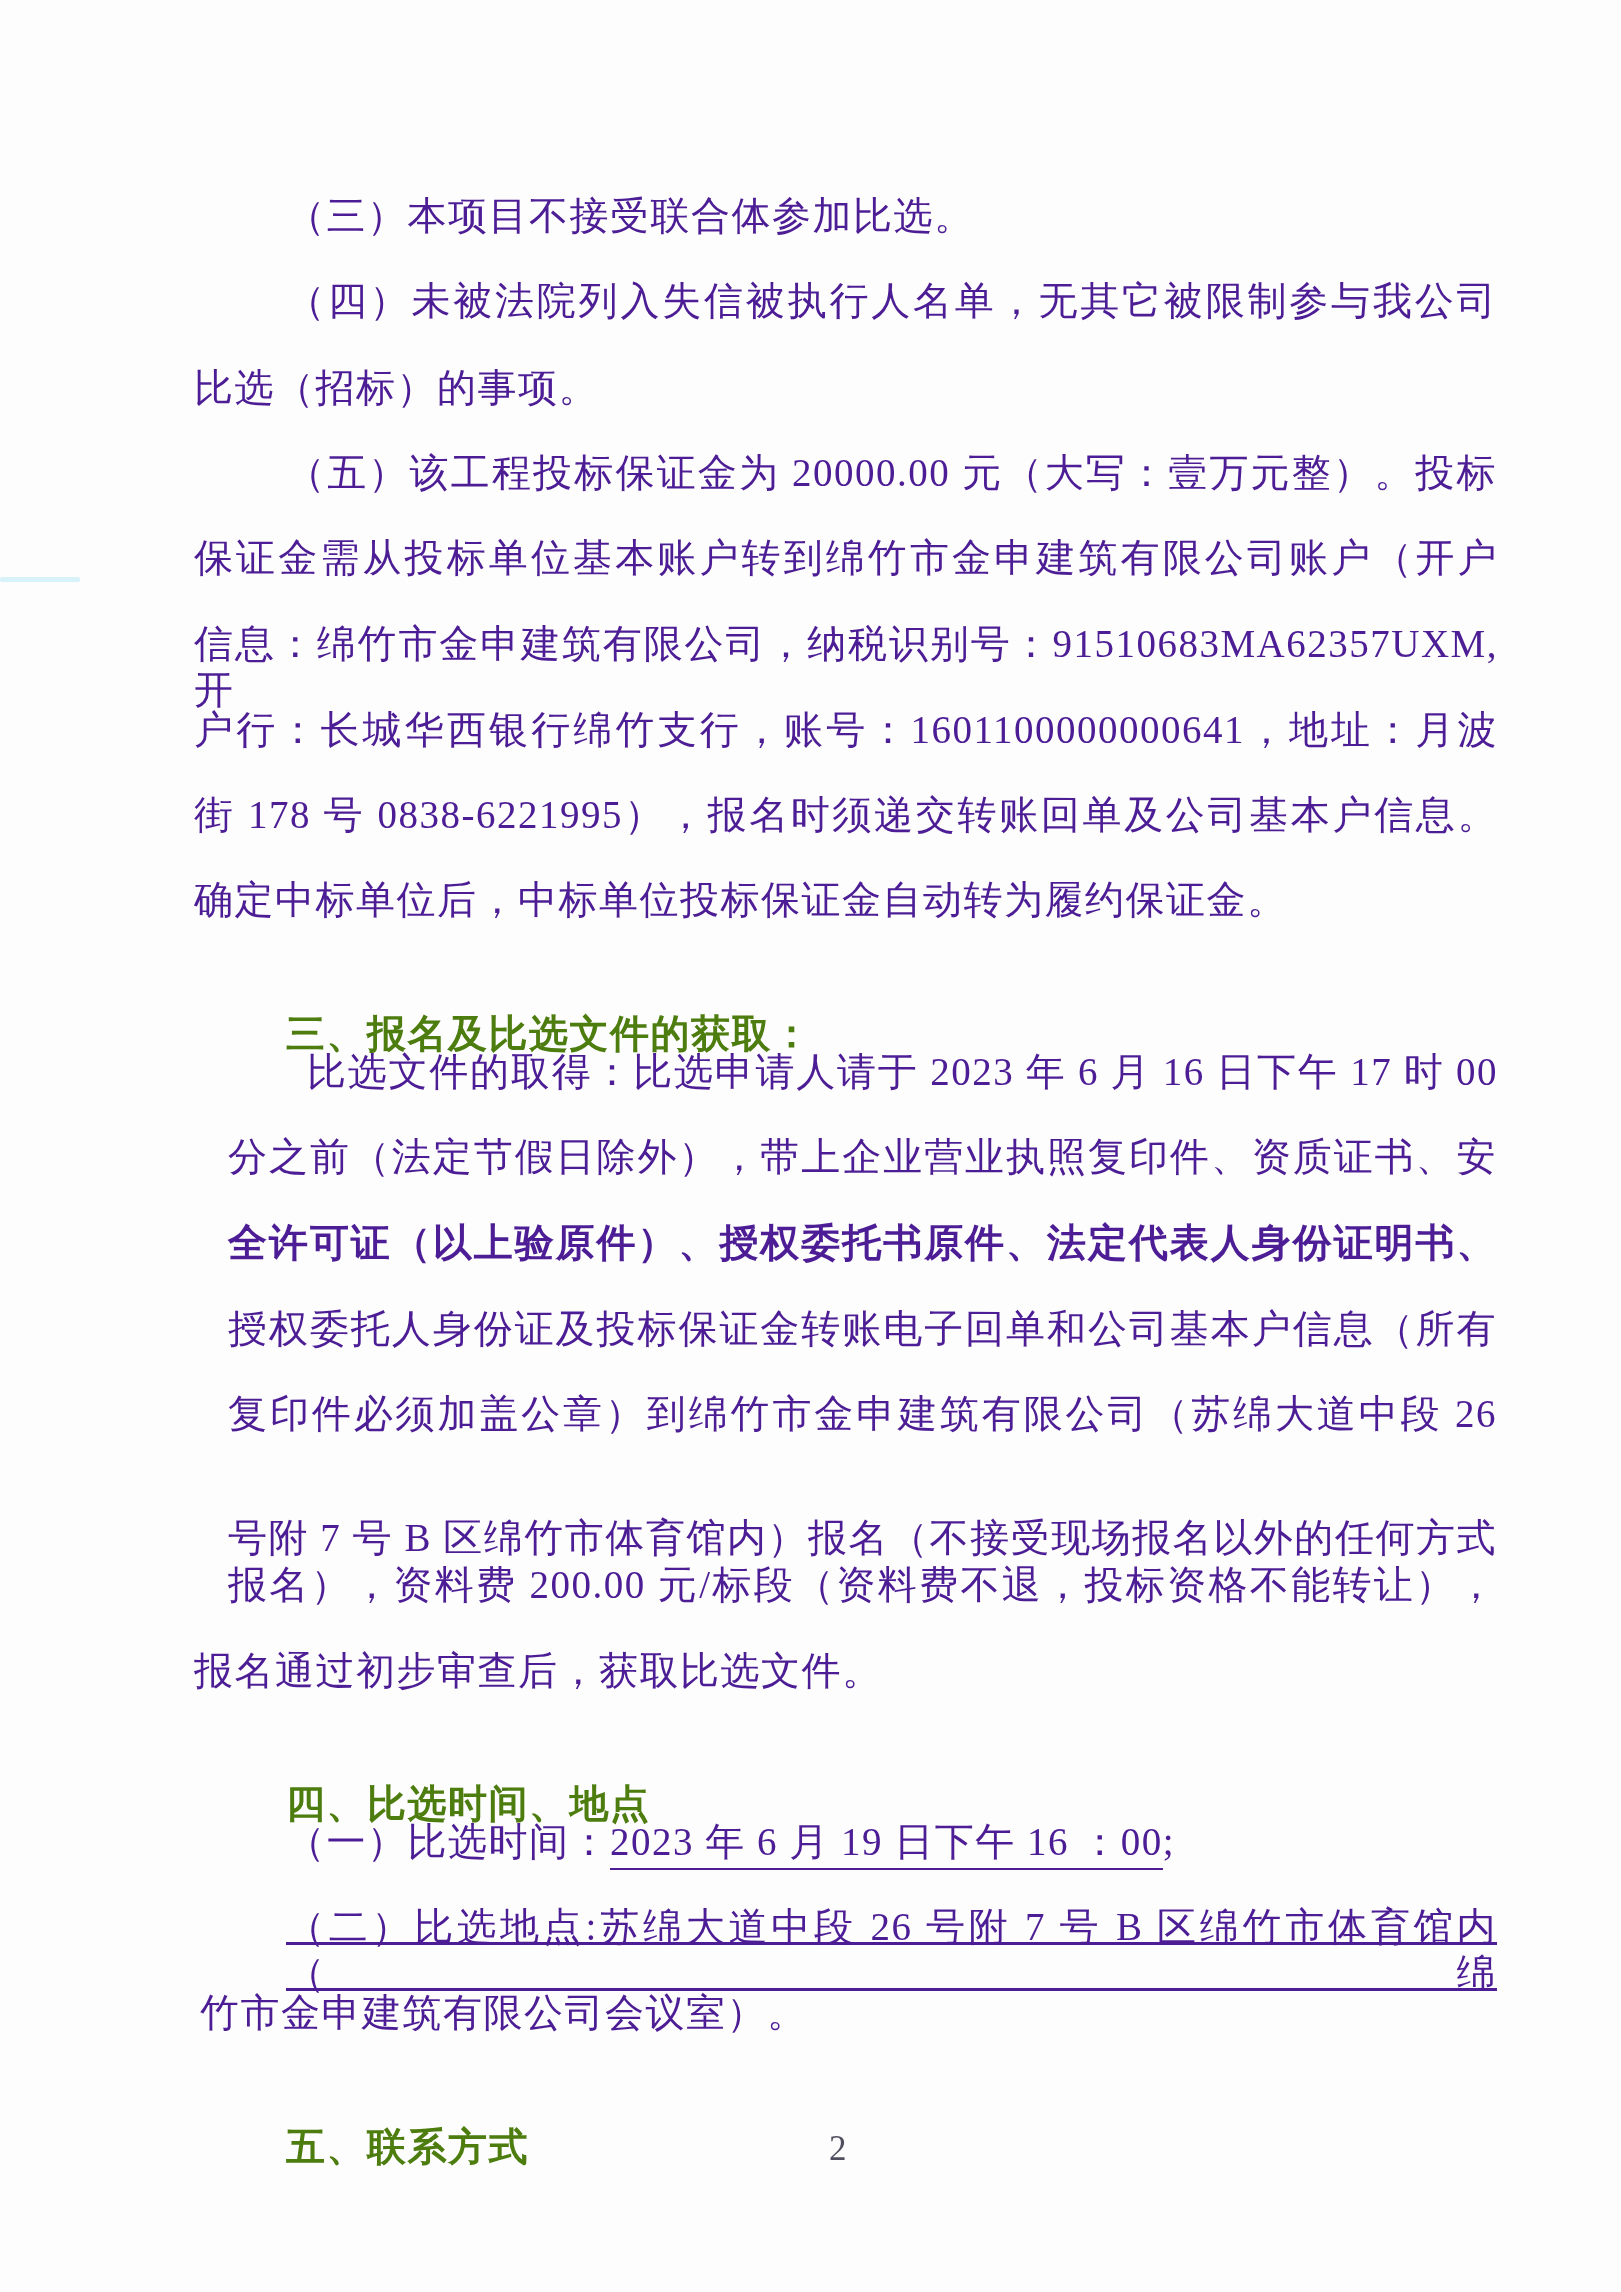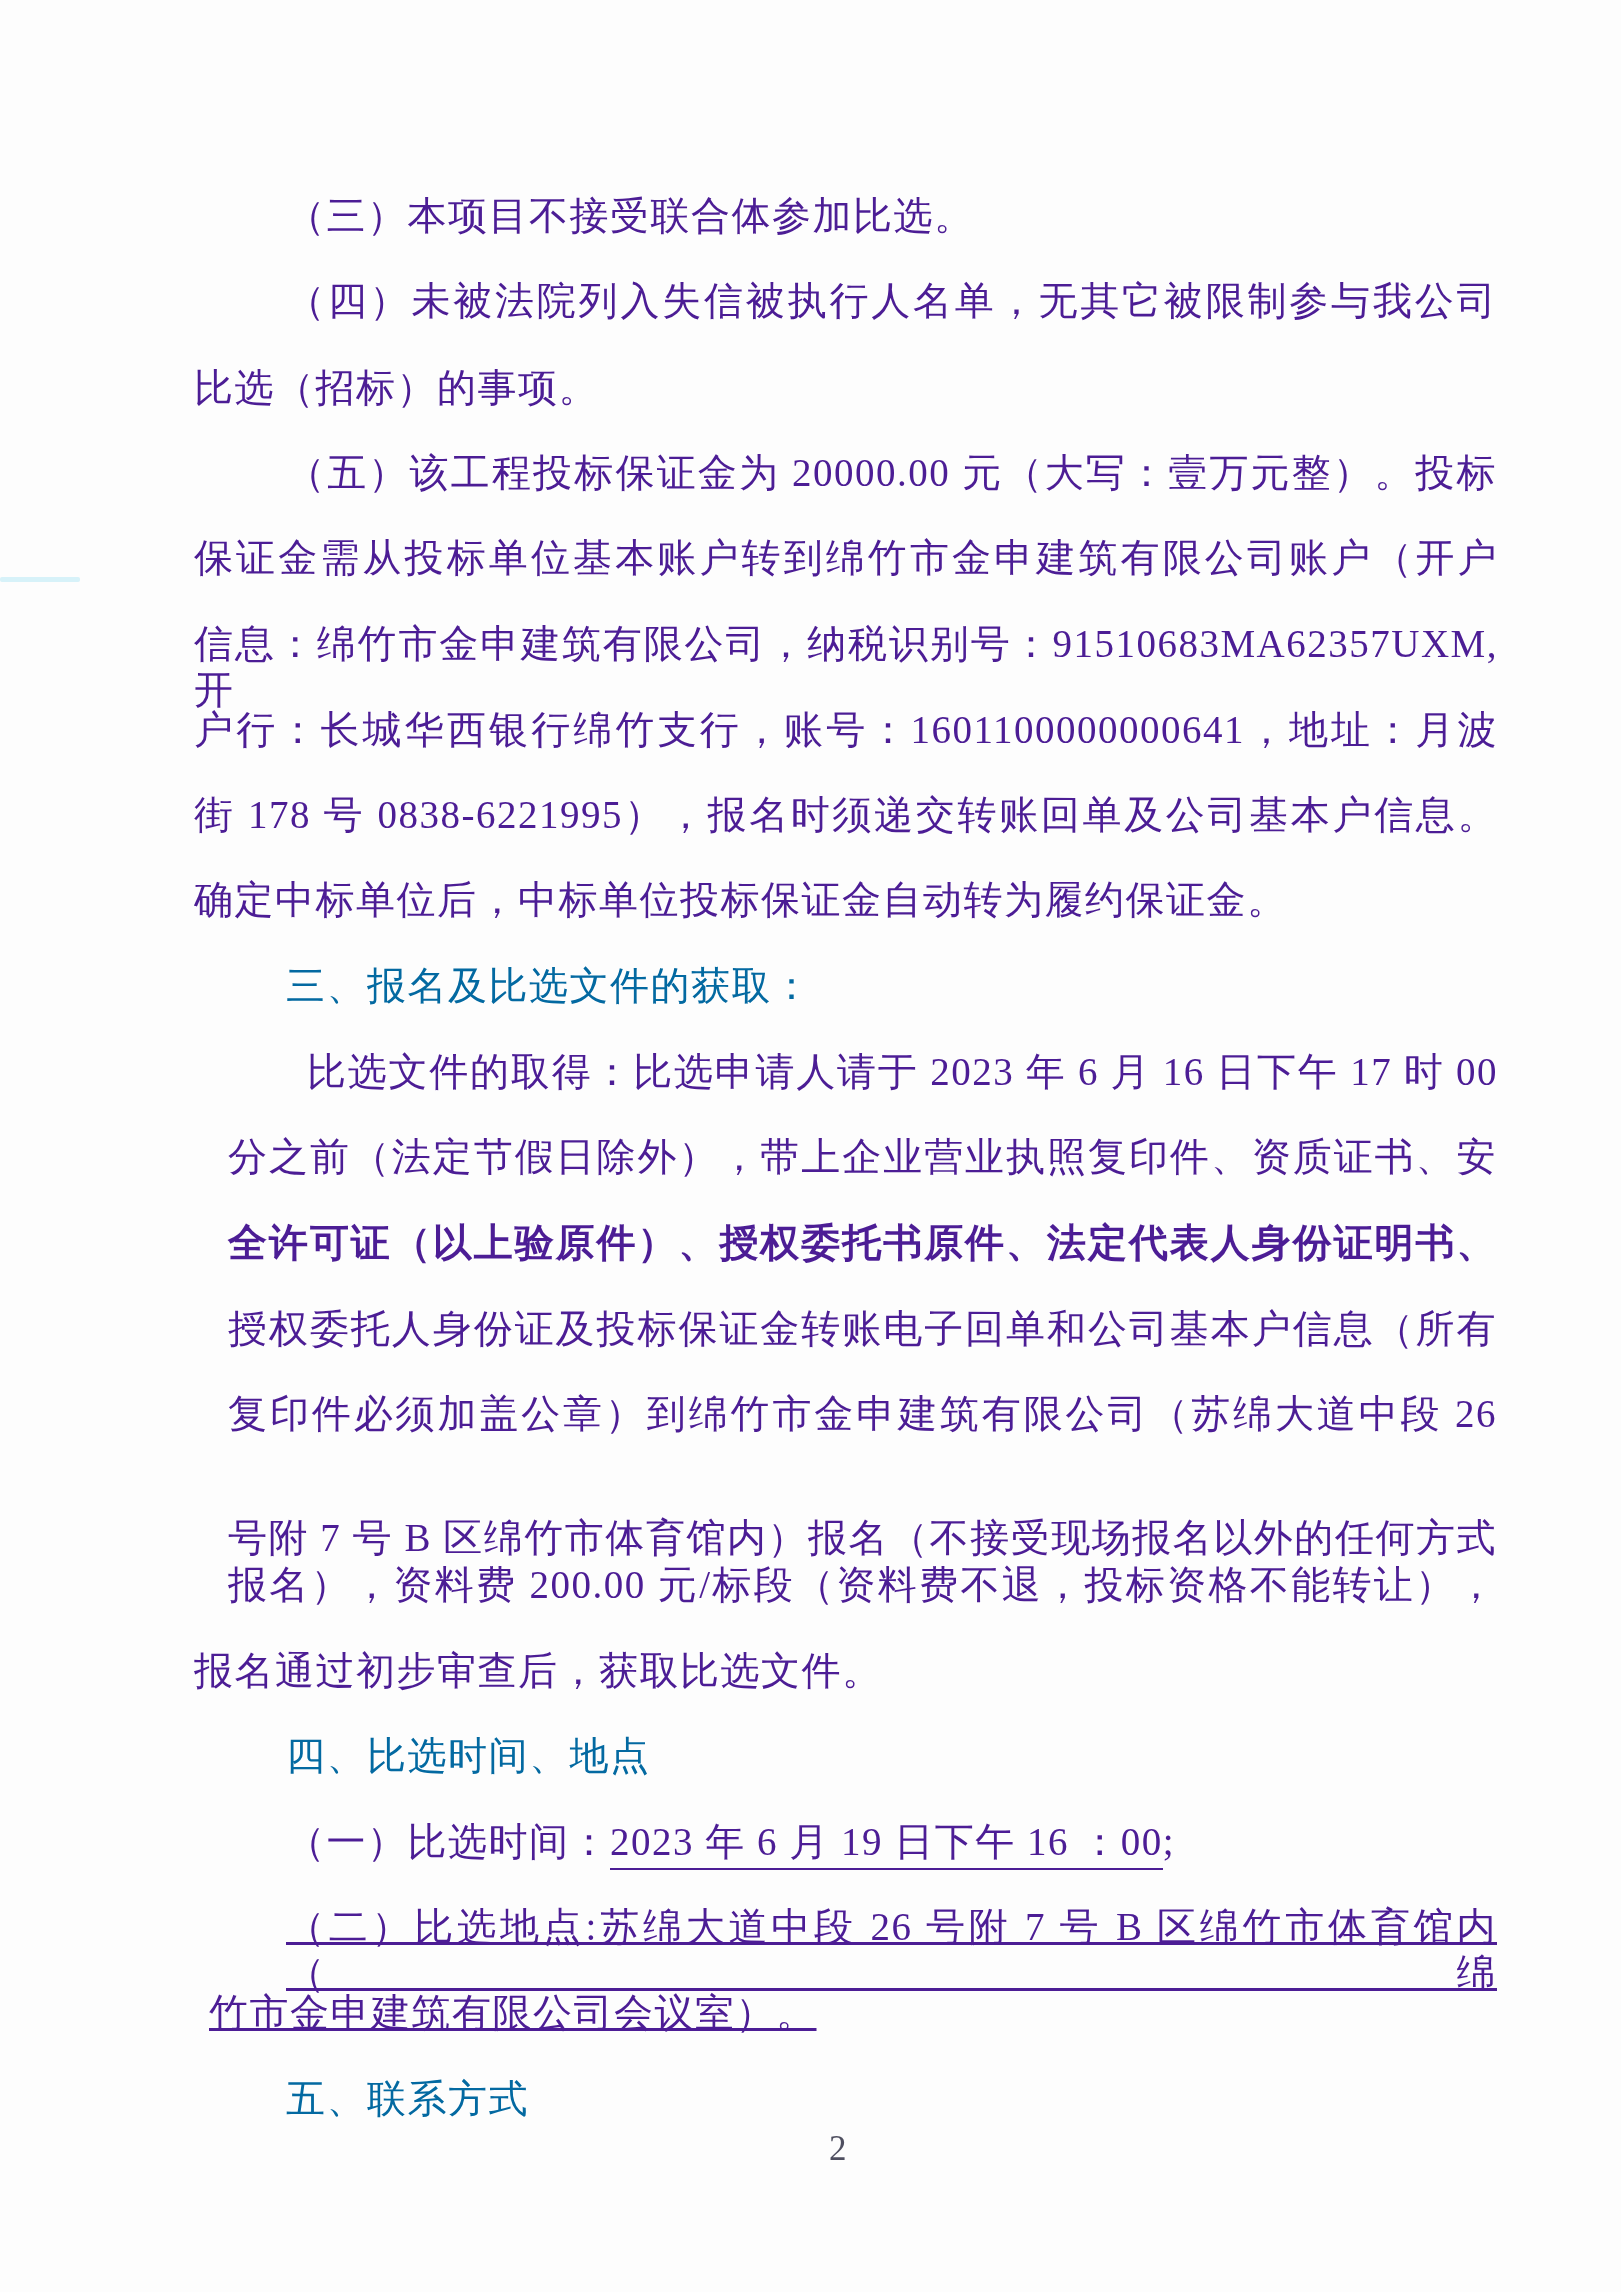--- a/index.html
+++ b/index.html
@@ -22,22 +22,23 @@
     letter-spacing: 1.5px;
     white-space: nowrap;
     color: #4c1d95;
   }
   .text-line.justify {
     white-space: normal;
     text-align: justify;
     text-align-last: justify;
   }
   .text-line.bold {
-    font-weight: normal;
-    color: #0369a1;
+    font-weight: bold;
+    color: #4d7c0f;
+    margin-top: 48px;
   }
   .seg-underline {
     border-bottom: 2.9px solid currentColor;
     padding-bottom: 4.9px;
   }
   .page-number {
     position: absolute;
     top: 2129px;
     left: 829px;
     font-size: 35px;
@@ -74,18 +75,18 @@
       <div class="text-line justify" style="left: 228px; top: 1134px; width: 1269px;"><span>分之前（法定节假日除外），带上企业营业执照复印件、资质证书、安</span></div>
       <div class="text-line justify" style="left: 228px; top: 1220px; width: 1269px; font-weight: bold;"><span>全许可证（以上验原件）、授权委托书原件、法定代表人身份证明书、</span></div>
       <div class="text-line justify" style="left: 228px; top: 1306px; width: 1269px;"><span>授权委托人身份证及投标保证金转账电子回单和公司基本户信息（所有</span></div>
       <div class="text-line justify" style="left: 228px; top: 1391px; width: 1269px;"><span>复印件必须加盖公章）到绵竹市金申建筑有限公司（苏绵大道中段 26</span></div>
       <div class="text-line justify" style="left: 228px; top: 1477px; width: 1269px; margin-top: 38px;"><span>号附 7 号 B 区绵竹市体育馆内）报名（不接受现场报名以外的任何方式</span></div>
       <div class="text-line justify" style="left: 228px; top: 1562px; width: 1269px;"><span>报名），资料费 200.00 元/标段（资料费不退，投标资格不能转让），</span></div>
       <div class="text-line" style="left: 194px; top: 1648px;"><span>报名通过初步审查后，获取比选文件。</span></div>
       <div class="text-line bold" style="left: 286px; top: 1733px;"><span>四、比选时间、地点</span></div>
       <div class="text-line" style="left: 286px; top: 1819px;"><span>（一）比选时间：</span><span class="seg-underline">2023 年 6 月 19 日下午 16 ：00</span><span>;</span></div>
       <div class="text-line justify" style="left: 286px; top: 1904px; width: 1211px; text-decoration: underline;"><span>（二）比选地点:苏绵大道中段 26 号附 7 号 B 区绵竹市体育馆内（绵</span></div>
-      <div class="text-line" style="left: 209px; top: 1990px; text-decoration: underline;"><span>竹市金申建筑有限公司会议室）。</span></div>
+      <div class="text-line" style="left: 200px; top: 1990px;"><span>竹市金申建筑有限公司会议室）。</span></div>
       <div class="text-line bold" style="left: 286px; top: 2076px;"><span>五、联系方式</span></div>
     </main>
   <div class="page-number">2</div>
 </div>
 
 
 </body></html>

